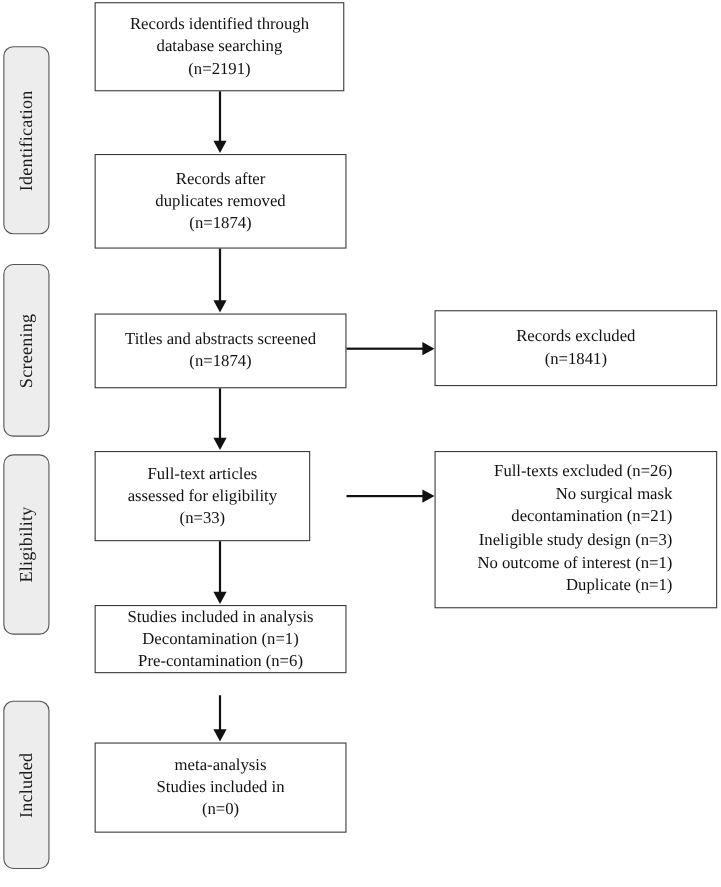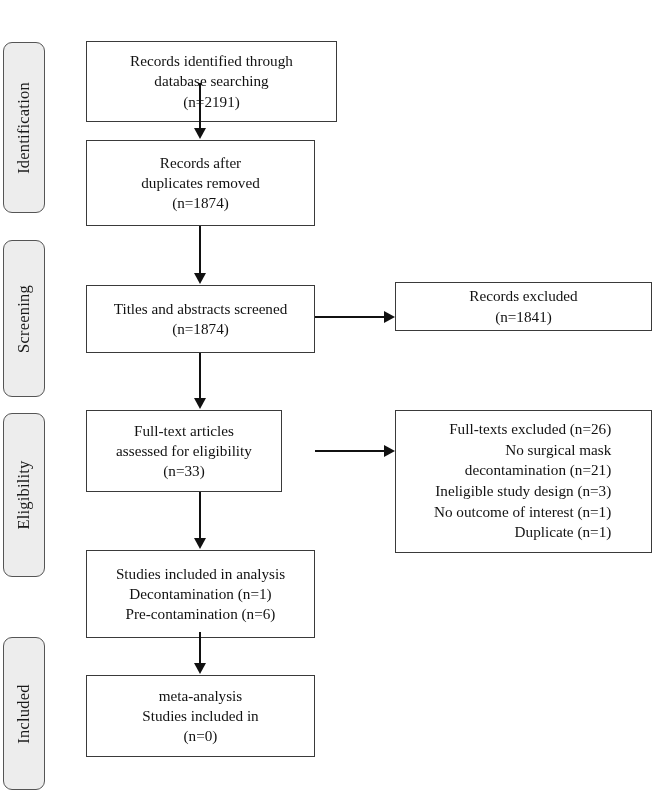--- a/index.html
+++ b/index.html
@@ -108,21 +108,21 @@
   <div class="stage-pill" style="top:240px; height:157px;">
     <span class="pill-label">Screening</span>
   </div>
   <div class="stage-pill" style="top:413px; height:164px;">
     <span class="pill-label">Eligibility</span>
   </div>
   <div class="stage-pill" style="top:637px; height:153px;">
     <span class="pill-label">Included</span>
   </div>
 
-  <div class="flow-box" style="left:86px; top:2px; width:251px; height:81px;margin-top:39px;">
+  <div class="flow-box" style="left:86px; top:2px; width:227px; height:81px;">
     <div class="box-text">
       <span class="ln">Records identified through</span>
       <span class="ln">database searching</span>
       <span class="ln">(n=2191)</span>
     </div>
   </div>
 
   <div class="flow-box" style="left:86px; top:140px; width:229px; height:86px;">
     <div class="box-text">
       <span class="ln">Records after</span>
@@ -139,37 +139,37 @@
   </div>
 
   <div class="flow-box" style="left:86px; top:410px; width:196px; height:82px;">
     <div class="box-text">
       <span class="ln">Full-text articles</span>
       <span class="ln">assessed for eligibility</span>
       <span class="ln">(n=33)</span>
     </div>
   </div>
 
-  <div class="flow-box" style="left:86px; top:550px; width:229px; height:88px;">
+  <div class="flow-box" style="left:86px; top:550px; width:229px; height:62px;">
     <div class="box-text">
       <span class="ln">Studies included in analysis</span>
       <span class="ln">Decontamination (n=1)</span>
       <span class="ln">Pre-contamination (n=6)</span>
     </div>
   </div>
 
   <div class="flow-box" style="left:86px; top:675px; width:229px; height:82px;">
     <div class="box-text">
       <span class="ln">meta-analysis</span>
       <span class="ln">Studies included in</span>
       <span class="ln">(n=0)</span>
     </div>
   </div>
 
-  <div class="flow-box" style="left:395px; top:282px; width:257px; height:49px;">
+  <div class="flow-box" style="left:395px; top:282px; width:257px; height:69px;">
     <div class="box-text">
       <span class="ln">Records excluded</span>
       <span class="ln">(n=1841)</span>
     </div>
   </div>
 
   <div class="flow-box listbox" style="left:395px; top:410px; width:257px; height:143px;">
     <div class="box-text">
       <span class="ln">Full-texts excluded (n=26)</span>
       <span class="ln indent">No surgical mask</span>

